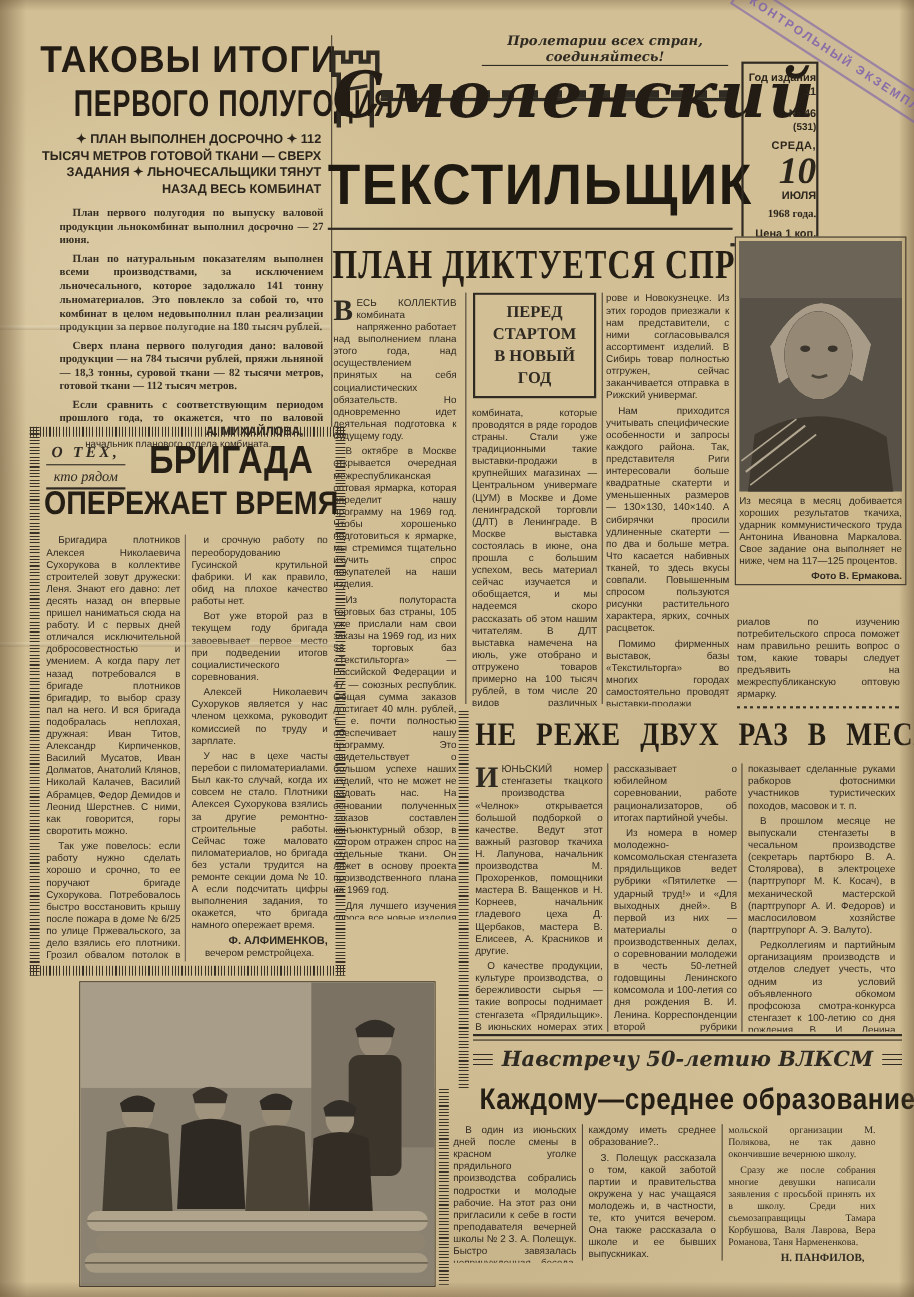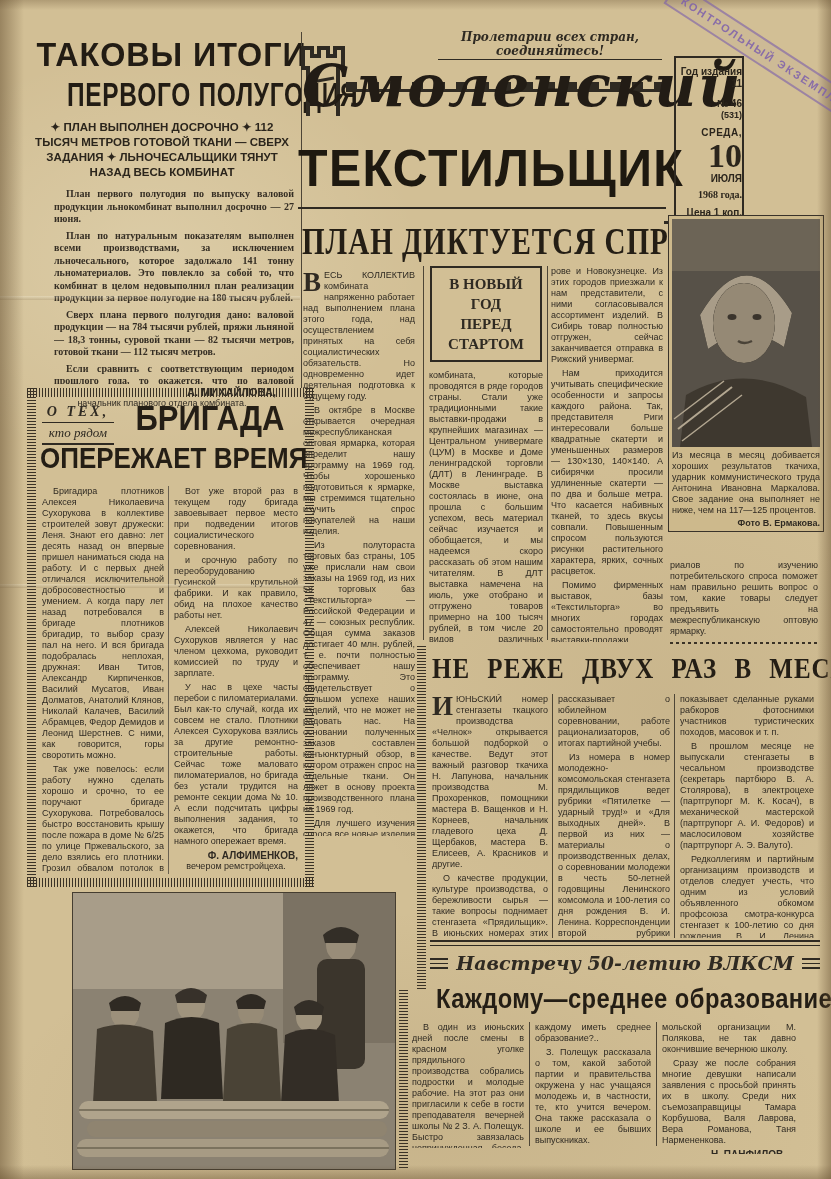--- a/index.html
+++ b/index.html
@@ -40,21 +40,21 @@
   
   .slogan{font-family:"DejaVu Serif",serif;font-style:italic;font-weight:bold;font-size:12px;text-align:center;border-bottom:1px solid #2f2a22;padding-bottom:1px;}
   .script-title{font-family:"DejaVu Serif",serif;font-style:italic;font-weight:bold;font-size:58px;letter-spacing:2px;color:#221c15;white-space:nowrap;}
   .main-title{font-weight:bold;font-size:52px;letter-spacing:1.5px;transform:scaleX(.93);transform-origin:left;white-space:nowrap;color:#1e1910;}
   .merlons{height:7px;background:repeating-linear-gradient(90deg,#2f2a22 0 11px,transparent 11px 22px);}
   .wallline{height:2.5px;background:#2f2a22;}
   
   .issue-box{border:2px solid #2f2a22;text-align:right;font-weight:bold;color:#2b251c;}
   .issue-box .s10{font-size:10px;line-height:12px;}
   .issue-box .s9{font-size:9px;line-height:11px;}
-  .issue-day{font-family:"Liberation Serif",serif;font-weight:bold;font-size:34px;line-height:34px;}
+  .issue-day{font-family:"Liberation Serif",serif;font-style:italic;font-weight:bold;font-size:34px;line-height:34px;}
   
   .stamp{transform:rotate(33deg);transform-origin:center;color:rgba(124,95,172,.85);
     border:2px solid rgba(124,95,172,.6);padding:5px 8px;font-weight:bold;font-size:11px;
     letter-spacing:2px;text-transform:uppercase;text-align:center;background:rgba(124,95,172,.05);}
   
   .rubric{text-align:center;font-family:"Liberation Serif",serif;}
   .rubric .r1{font-style:italic;font-weight:bold;font-size:14px;letter-spacing:3px;border-bottom:1px solid #2f2a22;padding-bottom:2px;}
   .rubric .r2{font-style:italic;font-size:13px;border-bottom:2px solid #2f2a22;padding:2px 0;}
   .credit{font-weight:bold;text-align:right;font-size:9px;}
   .photo-frame{border:1px solid #3a332a;padding:3px;background:#cdb98c;}
@@ -62,21 +62,21 @@
   .crease{background:linear-gradient(rgba(255,252,235,.28),rgba(90,70,40,.16));pointer-events:none;}
 </style>
 </head>
 <body>
 
 <div class="page">
 
   <div class="abs" style="left:30px;top:34px;width:264px;">
     <div class="lead-h squeeze95">ТАКОВЫ ИТОГИ</div>
     <div class="lead-h squeeze72">ПЕРВОГО ПОЛУГОДИЯ</div>
-    <div class="deck" style="margin:6px 2px 8px 2px;">✦ ПЛАН ВЫПОЛНЕН ДОСРОЧНО ✦ 112 ТЫСЯЧ МЕТРОВ ГОТОВОЙ ТКАНИ — СВЕРХ ЗАДАНИЯ ✦ ЛЬНОЧЕСАЛЬЩИКИ ТЯНУТ НАЗАД ВЕСЬ КОМБИНАТ</div>
+    <div class="deck" style="margin:6px 2px 8px 2px;text-align:right;">✦ ПЛАН ВЫПОЛНЕН ДОСРОЧНО ✦ 112 ТЫСЯЧ МЕТРОВ ГОТОВОЙ ТКАНИ — СВЕРХ ЗАДАНИЯ ✦ ЛЬНОЧЕСАЛЬЩИКИ ТЯНУТ НАЗАД ВЕСЬ КОМБИНАТ</div>
     <div class="lead-bt" style="height:196px;">
       <p>План первого полугодия по выпуску валовой продукции льнокомбинат выполнил досрочно — 27 июня.</p>
       <p>План по натуральным показателям выполнен всеми производствами, за исключением льночесального, которое задолжало 141 тонну льноматериалов. Это повлекло за собой то, что комбинат в целом недовыполнил план реализации продукции за первое полугодие на 180 тысяч рублей.</p>
       <p>Сверх плана первого полугодия дано: валовой продукции — на 784 тысячи рублей, пряжи льняной — 18,3 тонны, суровой ткани — 82 тысячи метров, готовой ткани — 112 тысяч метров.</p>
       <p>Если сравнить с соответствующим периодом прошлого года, то окажется, что по валовой продукции достигнут рост на 0,8 проц., по выпуску льняной пряжи — на 2,9 проц. Ткацкое и отделочное производства идут на том же уровне, а вот льночесальное производство снизило выработку на 7 проц. Это должно заставить коллектив льночесальщиков принять все меры, чтобы увеличить выпуск льноматериалов.</p>
     </div>
     <div class="sig-name" style="font-size:11px;padding-right:18px;">А. МИХАЙЛОВА,</div>
     <div class="sig-role">начальник планового отдела комбината.</div>
   </div>
 
@@ -120,22 +120,22 @@
     <p>В октябре в Москве открывается очередная межреспубликанская оптовая ярмарка, которая определит нашу программу на 1969 год. Чтобы хорошенько подготовиться к ярмарке, мы стремимся тщательно изучить спрос покупателей на наши изделия.</p>
     <p>Из полутораста торговых баз страны, 105 уже прислали нам свои заказы на 1969 год, из них 58 торговых баз «Текстильторга» — Российской Федерации и 47 — союзных республик. Общая сумма заказов достигает 40 млн. рублей, т. е. почти полностью обеспечивает нашу программу. Это свидетельствует о большом успехе наших изделий, что не может не радовать нас. На основании полученных заказов составлен конъюнктурный обзор, в котором отражен спрос на отдельные ткани. Он ляжет в основу проекта производственного плана на 1969 год.</p>
     <p>Для лучшего изучения спроса все новые изделия как по структуре, так и по рисункам, принятые художественным советом Минлегпрома, регулярно рассылаются торговым базам страны с просьбой прислать отзывы, как идет их реализация. В первую очередь посылаются так называемые новинки, т. е. те, которым присвоен временный артикул «Н». За первое полугодие мы получили более 45 отзывов. Они, как правило, доводятся до сведения художников комбината и других работников.</p>
 
   </div>
 
   <div class="abs vrule" style="left:423px;top:266px;height:374px;"></div>
 
   <div class="abs" style="left:429px;top:266px;width:114px;height:376px;overflow:hidden;">
     <div class="boxhead" style="width:104px;margin:0 auto 8px auto;">
+      <div>ПЕРЕД СТАРТОМ</div>
       <div>В НОВЫЙ ГОД</div>
-      <div>ПЕРЕД СТАРТОМ</div>
     </div>
     <div class="bt">
       <p class="noindent">комбината, которые проводятся в ряде городов страны. Стали уже традиционными такие выставки-продажи в крупнейших магазинах — Центральном универмаге (ЦУМ) в Москве и Доме ленинградской торговли (ДЛТ) в Ленинграде. В Москве выставка состоялась в июне, она прошла с большим успехом, весь материал сейчас изучается и обобщается, и мы надеемся скоро рассказать об этом нашим читателям. В ДЛТ выставка намечена на июль, уже отобрано и отгружено товаров примерно на 100 тысяч рублей, в том числе 20 видов различных скатертей, более 20 тысяч метров портьерных тканей, из них 7 тысяч метров набивных, много покрывал и простынного полотна.</p>
 
     </div>
   </div>
 
   <div class="abs vrule" style="left:547px;top:266px;height:374px;"></div>
 
   <div class="abs bt" style="left:551px;top:266px;width:112px;height:376px;">
@@ -184,22 +184,22 @@
   </div>
   <div class="abs sans-head" style="left:122px;top:398px;width:176px;font-size:31px;text-align:center;transform:scaleY(1.15);transform-origin:top;">БРИГАДА</div>
   <div class="abs sans-head" style="left:40px;top:440px;width:258px;font-size:26px;text-align:center;transform:scaleY(1.15);transform-origin:top;">ОПЕРЕЖАЕТ ВРЕМЯ</div>
 
   <div class="abs bt" style="left:42px;top:486px;width:122px;height:388px;">
     <p>Бригадира плотников Алексея Николаевича Сухорукова в коллективе строителей зовут дружески: Леня. Знают его давно: лет десять назад он впервые пришел наниматься сюда на работу. И с первых дней отличался исключительной добросовестностью и умением. А когда пару лет назад потребовался в бригаде плотников бригадир, то выбор сразу пал на него. И вся бригада подобралась неплохая, дружная: Иван Титов, Александр Кирпиченков, Василий Мусатов, Иван Долматов, Анатолий Клянов, Николай Калачев, Василий Абрамцев, Федор Демидов и Леонид Шерстнев. С ними, как говорится, горы своротить можно.</p>
     <p>Так уже повелось: если работу нужно сделать хорошо и срочно, то ее поручают бригаде Сухорукова. Потребовалось быстро восстановить крышу после пожара в доме № 6/25 по улице Пржевальского, за дело взялись его плотники. Грозил обвалом потолок в вечернем текстильном техникуме, на помощь послали бригаду Сухорукова. Что-то не ладилась работа по ремонту дома № 10 по улице Бахурина — опять обратились к этой бригаде. Уже в нынешнем году плотники выполнили очень ответственную</p>
   </div>
   <div class="abs vrule" style="left:168px;top:486px;height:388px;background:#6a6150;"></div>
   <div class="abs bt" style="left:174px;top:486px;width:124px;height:388px;">
+    <p>и срочную работу по переоборудованию Гусинской крутильной фабрики. И как правило, обид на плохое качество работы нет.</p>
     <p>Вот уже второй раз в текущем году бригада завоевывает первое место при подведении итогов социалистического соревнования.</p>
-    <p>и срочную работу по переоборудованию Гусинской крутильной фабрики. И как правило, обид на плохое качество работы нет.</p>
     <p>Алексей Николаевич Сухоруков является у нас членом цехкома, руководит комиссией по труду и зарплате.</p>
     <p>У нас в цехе часты перебои с пиломатериалами. Был как-то случай, когда их совсем не стало. Плотники Алексея Сухорукова взялись за другие ремонтно-строительные работы. Сейчас тоже маловато пиломатериалов, но бригада без устали трудится на ремонте секции дома № 10. А если подсчитать цифры выполнения задания, то окажется, что бригада намного опережает время.</p>
     <div class="sig-name">Ф. АЛФИМЕНКОВ,</div>
     <div class="sig-role">вечером ремстройцеха.</div>
 
   </div>
 
   <div class="abs" style="left:72px;top:892px;width:322px;height:276px;border:1px solid #453d30;">
     <svg width="322" height="276" viewBox="0 0 322 276" style="display:block;">
       <rect width="322" height="276" fill="#8b8272"></rect>
@@ -267,21 +267,21 @@
   <div class="abs bt" style="left:412px;top:1022px;width:112px;height:126px;">
     <p>В один из июньских дней после смены в красном уголке прядильного производства собрались подростки и молодые рабочие. На этот раз они пригласили к себе в гости преподавателя вечерней школы № 2 З. А. Полещук. Быстро завязалась непринужденная беседа. Вопросы сыпались один за другим: Какими льготами пользуются вечерники? Многие ли комбинатовцы учатся? Зачем</p>
   </div>
   <div class="abs vrule" style="left:529px;top:1022px;height:124px;"></div>
   <div class="abs bt" style="left:535px;top:1022px;width:116px;height:126px;">
     <p class="noindent">каждому иметь среднее образование?..</p>
     <p>З. Полещук рассказала о том, какой заботой партии и правительства окружена у нас учащаяся молодежь и, в частности, те, кто учится вечером. Она также рассказала о школе и ее бывших выпускниках.</p>
 
   </div>
   <div class="abs vrule" style="left:656px;top:1022px;height:124px;"></div>
-  <div class="abs bt" style="left:662px;top:1022px;width:134px;height:132px;">
+  <div class="abs bt" style="left:662px;top:1022px;width:134px;height:132px;font-family:Liberation Serif, serif;">
     <p class="noindent">мольской организации М. Полякова, не так давно окончившие вечернюю школу.</p>
     <p>Сразу же после собрания многие девушки написали заявления с просьбой принять их в школу. Среди них съемозаправщицы Тамара Корбушова, Валя Лаврова, Вера Романова, Таня Нармененкова.</p>
     <div class="sig-name" style="padding-right:10px;">Н. ПАНФИЛОВ,</div>
 
   </div>
 
   <div class="abs crease edge" style="left:0;top:296px;width:300px;height:4px;"></div>
   <div class="abs crease edge" style="left:0;top:584px;width:310px;height:4px;"></div>
   <div class="abs edge" style="left:0;top:0;width:24px;height:1179px;background:linear-gradient(90deg,rgba(96,74,44,.5),rgba(96,74,44,0));"></div>
   <div class="abs edge" style="right:0;top:0;width:14px;height:1179px;background:linear-gradient(270deg,rgba(96,74,44,.45),rgba(96,74,44,0));"></div>

